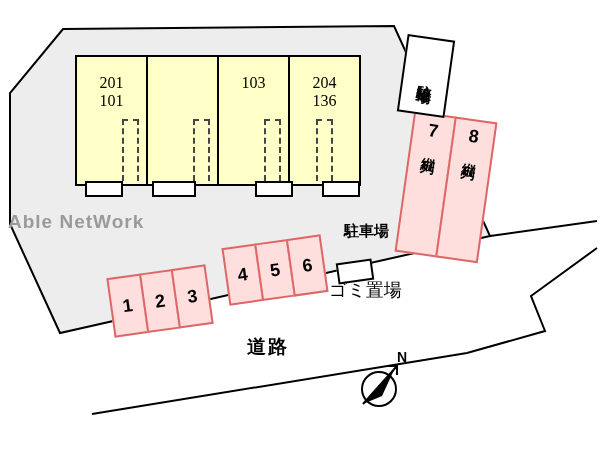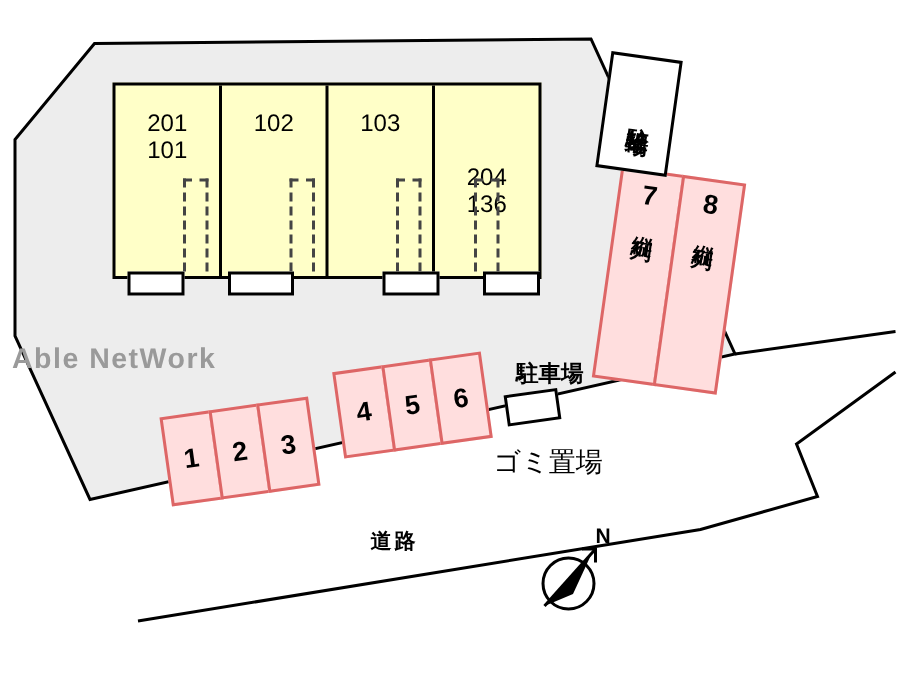--- a/index.html
+++ b/index.html
@@ -7,23 +7,23 @@
     position:relative; width:600px; height:450px; overflow:hidden;
     background:#fff; font-family:"Liberation Sans", sans-serif; color:#000;
   }
   .stage svg { position:absolute; left:0; top:0; }
   .abs { position:absolute; box-sizing:border-box; }
 
   
   .building { left:75px; top:55px; width:286px; height:131px;
     background:#ffffc8; border:2px solid #000; display:flex; z-index:2; }
   .unit { flex:1; position:relative; border-right:2px solid #000; }
-  .unit:last-child { border-right:none;margin-top:36px; }
+  .unit:last-child { border-right:none; }
   .unit-label { text-align:center; padding-top:17px; font-size:16px; line-height:1.15; }
-  .unit-label span { display:block; }
+  .unit-label span { display:block;font-family:Liberation Serif, serif; }
   .entry { position:absolute; right:7px; bottom:3px; width:13px; height:60px;
     border:2px dashed #444; border-bottom:none; }
   .unit:last-child .entry { right:26px; }
   .porch { position:absolute; height:12px; bottom:-13px; background:#fff; border:2px solid #000; }
   .porch-1 { left:8px;   width:34px; }
   .porch-2 { left:74px;  width:40px; }
 
   
   .bike-box { left:402px; top:37px; width:48px; height:78px; background:#fff;
     border:2px solid #000; transform:rotate(8deg); display:flex;
@@ -46,24 +46,24 @@
   .row-456 { left:225px; top:241px; width:100px; height:58px; transform:rotate(-8deg); }
   .row-123 { left:110px; top:271px; width:100px; height:60px; transform:rotate(-8deg); }
   .pcell { flex:1; background:#ffdede; border:2px solid #dd6666; margin-left:-2px;
     display:flex; align-items:center; justify-content:center;
     font-size:18px; font-weight:bold; }
   .pcell:first-child { margin-left:0; }
 
   
   .garbage-box { left:337px; top:261px; width:36px; height:21px; background:#fff;
     border:2px solid #000; transform:rotate(-8deg); z-index:2; }
-  .lbl { white-space:nowrap; z-index:4;margin-top:18px; }
+  .lbl { white-space:nowrap; z-index:4; }
   .parking-label { left:344px; top:222px; font-size:15px; font-weight:bold; }
   .garbage-label { left:329px; top:278px; font-size:18px; font-weight:normal; }
-  .road-label { left:247px; top:334px; font-size:14px; font-weight:bold; letter-spacing:2px; }
+  .road-label { left:247px; top:334px; font-size:19px; font-weight:bold; letter-spacing:2px; }
   .watermark { left:8px; top:211px; font-size:19px; font-weight:bold;
     color:#9a9a9a; letter-spacing:1px; z-index:4; }
 </style>
 </head>
 <body>
 
 <div class="stage">
 
   <svg width="600" height="450" viewBox="0 0 600 450">
     <polygon points="63,29 394,26 490,236 60,333 10,224 10,93" fill="#ededed" stroke="#000" stroke-width="2" stroke-linejoin="miter"></polygon>
@@ -84,21 +84,20 @@
     <div class="unit">
       <div class="unit-label">
         <span>201</span>
         <span>101</span>
       </div>
       <div class="entry"></div>
       <div class="porch porch-1"></div>
     </div>
     <div class="unit">
       <div class="unit-label">
-        <span>102</span>
       </div>
       <div class="entry"></div>
       <div class="porch porch-2" style="left:4px;"></div>
     </div>
     <div class="unit">
       <div class="unit-label">
         <span>103</span>
       </div>
       <div class="entry"></div>
       <div class="porch" style="left:36px;width:34px;"></div>

